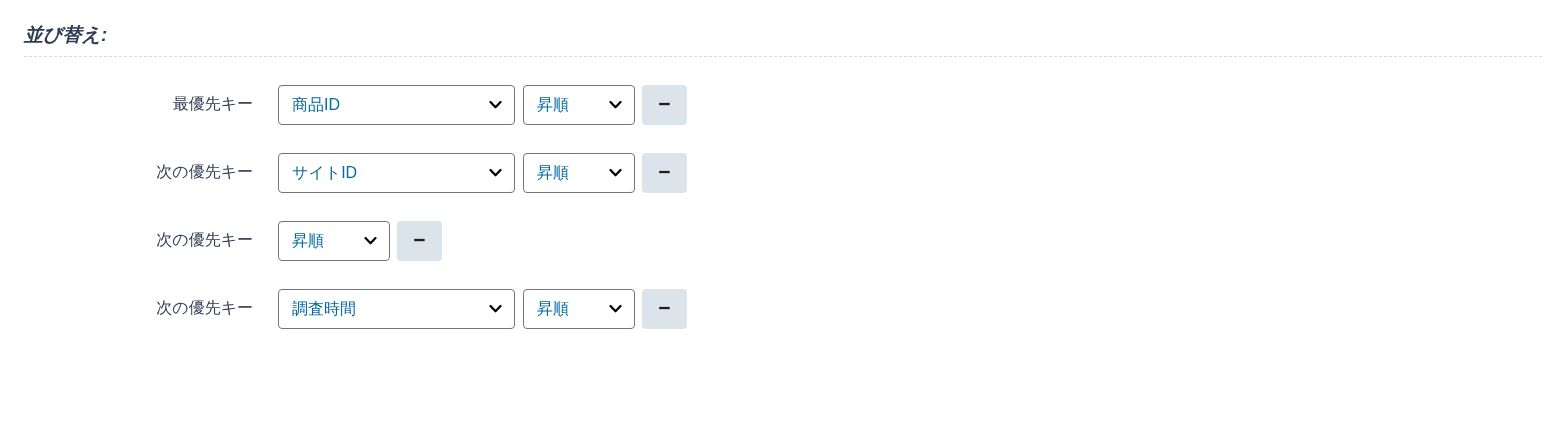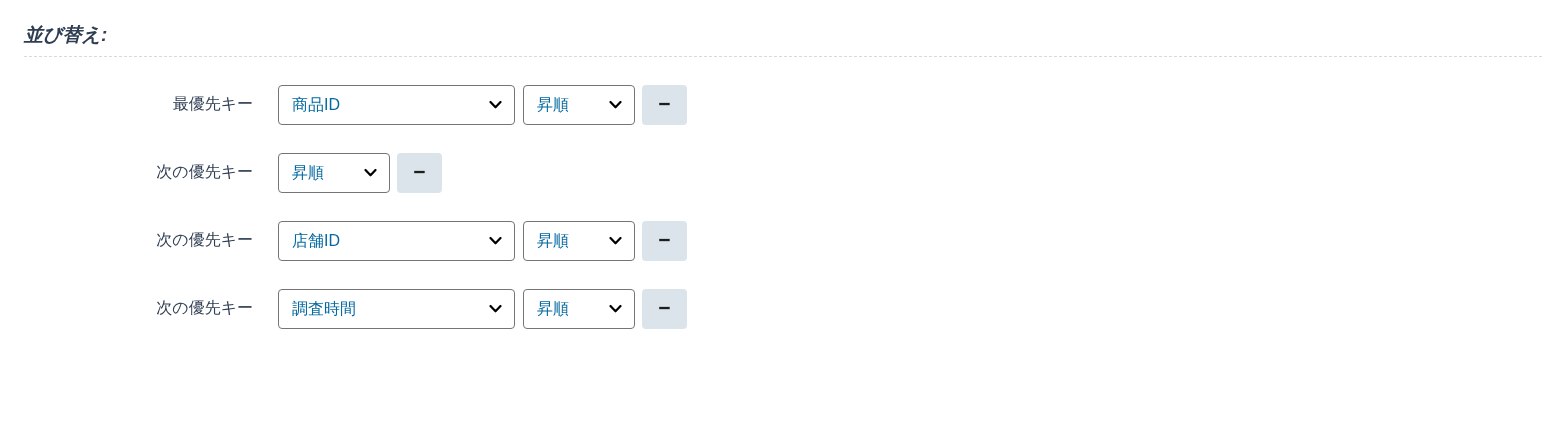--- a/index.html
+++ b/index.html
@@ -130,43 +130,43 @@
               <path d="M1.5 1.5 L6.5 6.8 L11.5 1.5" stroke="#000000" stroke-width="2.2" fill="none" stroke-linecap="round" stroke-linejoin="round"></path>
             </svg></span>
       </span>
       <button class="minus-button">
           <span>−</span>
         </button>
     </div>
 
     <div class="sort-row">
       <div class="row-label">次の優先キー</div>
-      <span class="select-wrap order">
-        <select class="order-select">
-          <option>昇順</option>
-        </select>
-        <span class="select-arrow"><svg width="13" height="9" viewBox="0 0 13 9">
-              <path d="M1.5 1.5 L6.5 6.8 L11.5 1.5" stroke="#000000" stroke-width="2.2" fill="none" stroke-linecap="round" stroke-linejoin="round"></path>
-            </svg></span>
-      </span>
-      <button class="minus-button">
-          <span>−</span>
-        </button>
-    </div>
-
-    <div class="sort-row">
-      <div class="row-label">次の優先キー</div>
       <span class="select-wrap field">
         <select class="field-select">
-          <option>店舗ID</option>
-        </select>
-        <span class="select-arrow"><svg width="13" height="9" viewBox="0 0 13 9">
-              <path d="M1.5 1.5 L6.5 6.8 L11.5 1.5" stroke="#000000" stroke-width="2.2" fill="none" stroke-linecap="round" stroke-linejoin="round"></path>
-            </svg></span>
-      </span>
+          <option>サイトID</option>
+        </select>
+        <span class="select-arrow"><svg width="13" height="9" viewBox="0 0 13 9">
+              <path d="M1.5 1.5 L6.5 6.8 L11.5 1.5" stroke="#000000" stroke-width="2.2" fill="none" stroke-linecap="round" stroke-linejoin="round"></path>
+            </svg></span>
+      </span>
+      <span class="select-wrap order">
+        <select class="order-select">
+          <option>昇順</option>
+        </select>
+        <span class="select-arrow"><svg width="13" height="9" viewBox="0 0 13 9">
+              <path d="M1.5 1.5 L6.5 6.8 L11.5 1.5" stroke="#000000" stroke-width="2.2" fill="none" stroke-linecap="round" stroke-linejoin="round"></path>
+            </svg></span>
+      </span>
+      <button class="minus-button">
+          <span>−</span>
+        </button>
+    </div>
+
+    <div class="sort-row">
+      <div class="row-label">次の優先キー</div>
       <span class="select-wrap order">
         <select class="order-select">
           <option>昇順</option>
         </select>
         <span class="select-arrow"><svg width="13" height="9" viewBox="0 0 13 9">
               <path d="M1.5 1.5 L6.5 6.8 L11.5 1.5" stroke="#000000" stroke-width="2.2" fill="none" stroke-linecap="round" stroke-linejoin="round"></path>
             </svg></span>
       </span>
       <button class="minus-button">
           <span>−</span>

